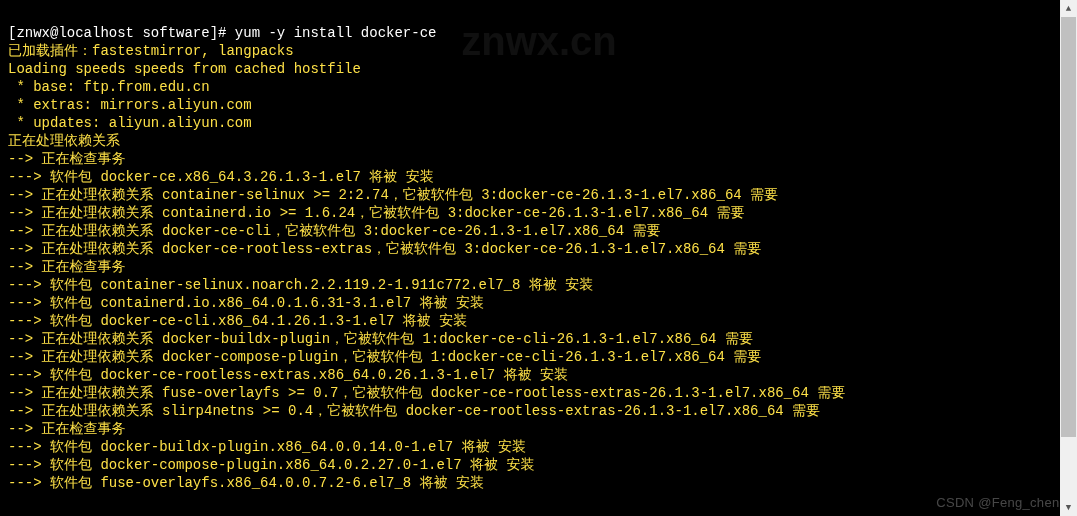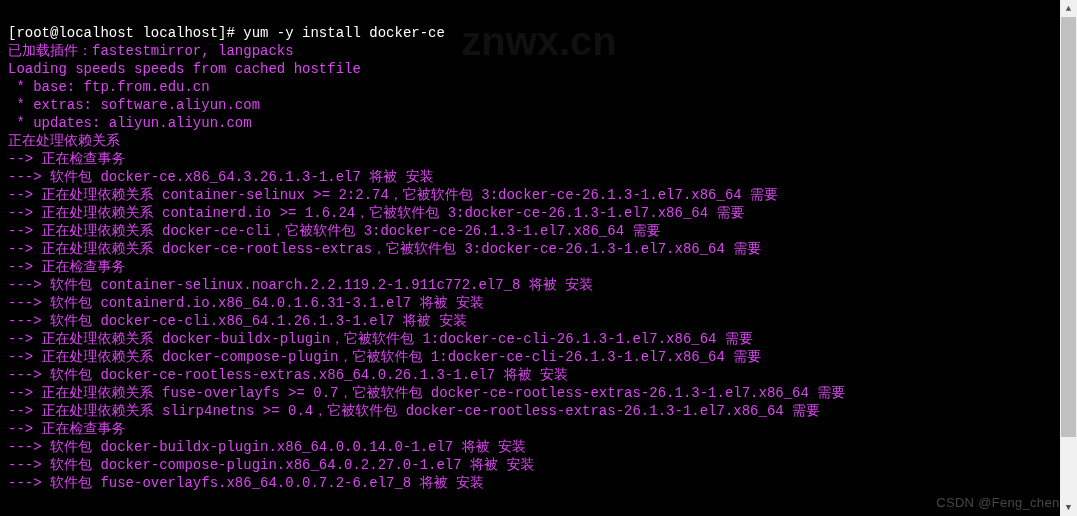--- a/index.html
+++ b/index.html
@@ -19,21 +19,21 @@
       color: #fff;
     }
     .terminal {
       padding: 6px 8px;
       white-space: pre;
     }
     .prompt {
       color: #fff;
     }
     .line {
-      color: #d946ef;
+      color: #fde047;
       font-family: Liberation Mono, monospace;
     }
     .wm-top {
       position: absolute;
       top: 0;
       left: 50%;
       transform: translateX(-50%);
       pointer-events: none;
     }
     .wm-top svg text {
@@ -86,25 +86,25 @@
       width: 15px;
       top: 0px;
       height: 420px;
       background: #c0c0c0;
     }
   </style>
 </head>
 <body>
 
 <div class="terminal">
-<span class="prompt"><span>[root@localhost localhost]# </span><span>yum -y install docker-ce</span></span>
+<span class="prompt"><span>[znwx@localhost software]# </span><span>yum -y install docker-ce</span></span>
 <span class="line">已加载插件：fastestmirror, langpacks</span>
 <span class="line">Loading speeds speeds from cached hostfile</span>
 <span class="line"> * base: ftp.from.edu.cn</span>
-<span class="line"> * extras: software.aliyun.com</span>
+<span class="line"> * extras: mirrors.aliyun.com</span>
 <span class="line"> * updates: aliyun.aliyun.com</span>
 <span class="line">正在处理依赖关系</span>
 <span class="line">--&gt; 正在检查事务</span>
 <span class="line">---&gt; 软件包 docker-ce.x86_64.3.26.1.3-1.el7 将被 安装</span>
 <span class="line">--&gt; 正在处理依赖关系 container-selinux &gt;= 2:2.74，它被软件包 3:docker-ce-26.1.3-1.el7.x86_64 需要</span>
 <span class="line">--&gt; 正在处理依赖关系 containerd.io &gt;= 1.6.24，它被软件包 3:docker-ce-26.1.3-1.el7.x86_64 需要</span>
 <span class="line">--&gt; 正在处理依赖关系 docker-ce-cli，它被软件包 3:docker-ce-26.1.3-1.el7.x86_64 需要</span>
 <span class="line">--&gt; 正在处理依赖关系 docker-ce-rootless-extras，它被软件包 3:docker-ce-26.1.3-1.el7.x86_64 需要</span>
 <span class="line">--&gt; 正在检查事务</span>
 <span class="line">---&gt; 软件包 container-selinux.noarch.2.2.119.2-1.911c772.el7_8 将被 安装</span>

